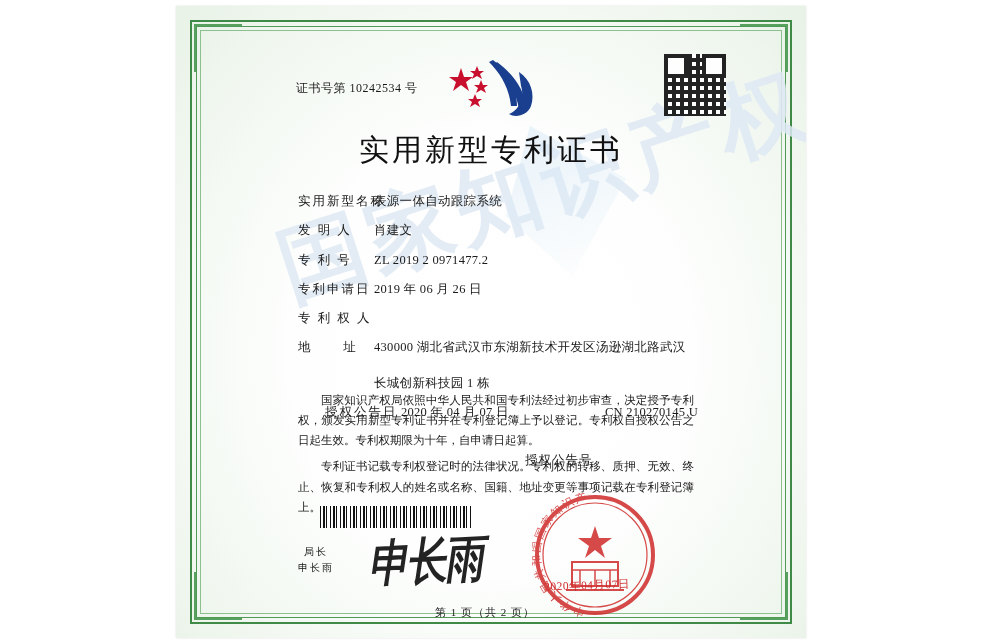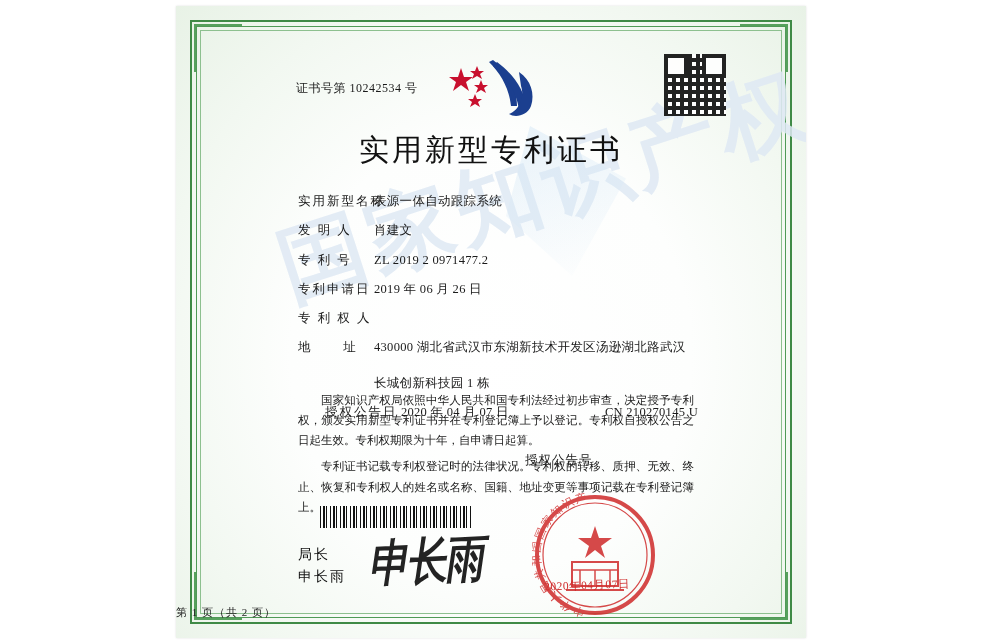--- a/index.html
+++ b/index.html
@@ -216,24 +216,25 @@
       #111 3px 5px, transparent 5px 6px,
       #111 6px 7px, transparent 7px 10px
     );
   }
 
   
   .sig-labels {
     position: absolute;
     left: 122px;
     top: 538px;
-    font-size: 14px;
+    font-size: 10px;
     line-height: 1.6;
     color: #111;
     letter-spacing: 2px;
+    text-align: center;
   }
   .signature {
     position: absolute;
     left: 192px;
     top: 528px;
     font-size: 40px;
     color: #111;
     font-family: "DejaVu Serif", "Liberation Serif", serif;
     font-style: italic;
     font-weight: bold;
@@ -257,21 +258,21 @@
     font-size: 11.5px;
     color: #cf2a2a;
     letter-spacing: 0.5px;
     transform: rotate(-2deg);
   }
 
   .footer {
     position: absolute;
     left: 0; right: 12px;
     bottom: 18px;
-    text-align: left;
+    text-align: center;
     font-size: 11px;
     color: #222;
     letter-spacing: 1px;
   }
 </style>
 </head>
 <body>
 
 <div class="page">
   <div class="cert">

